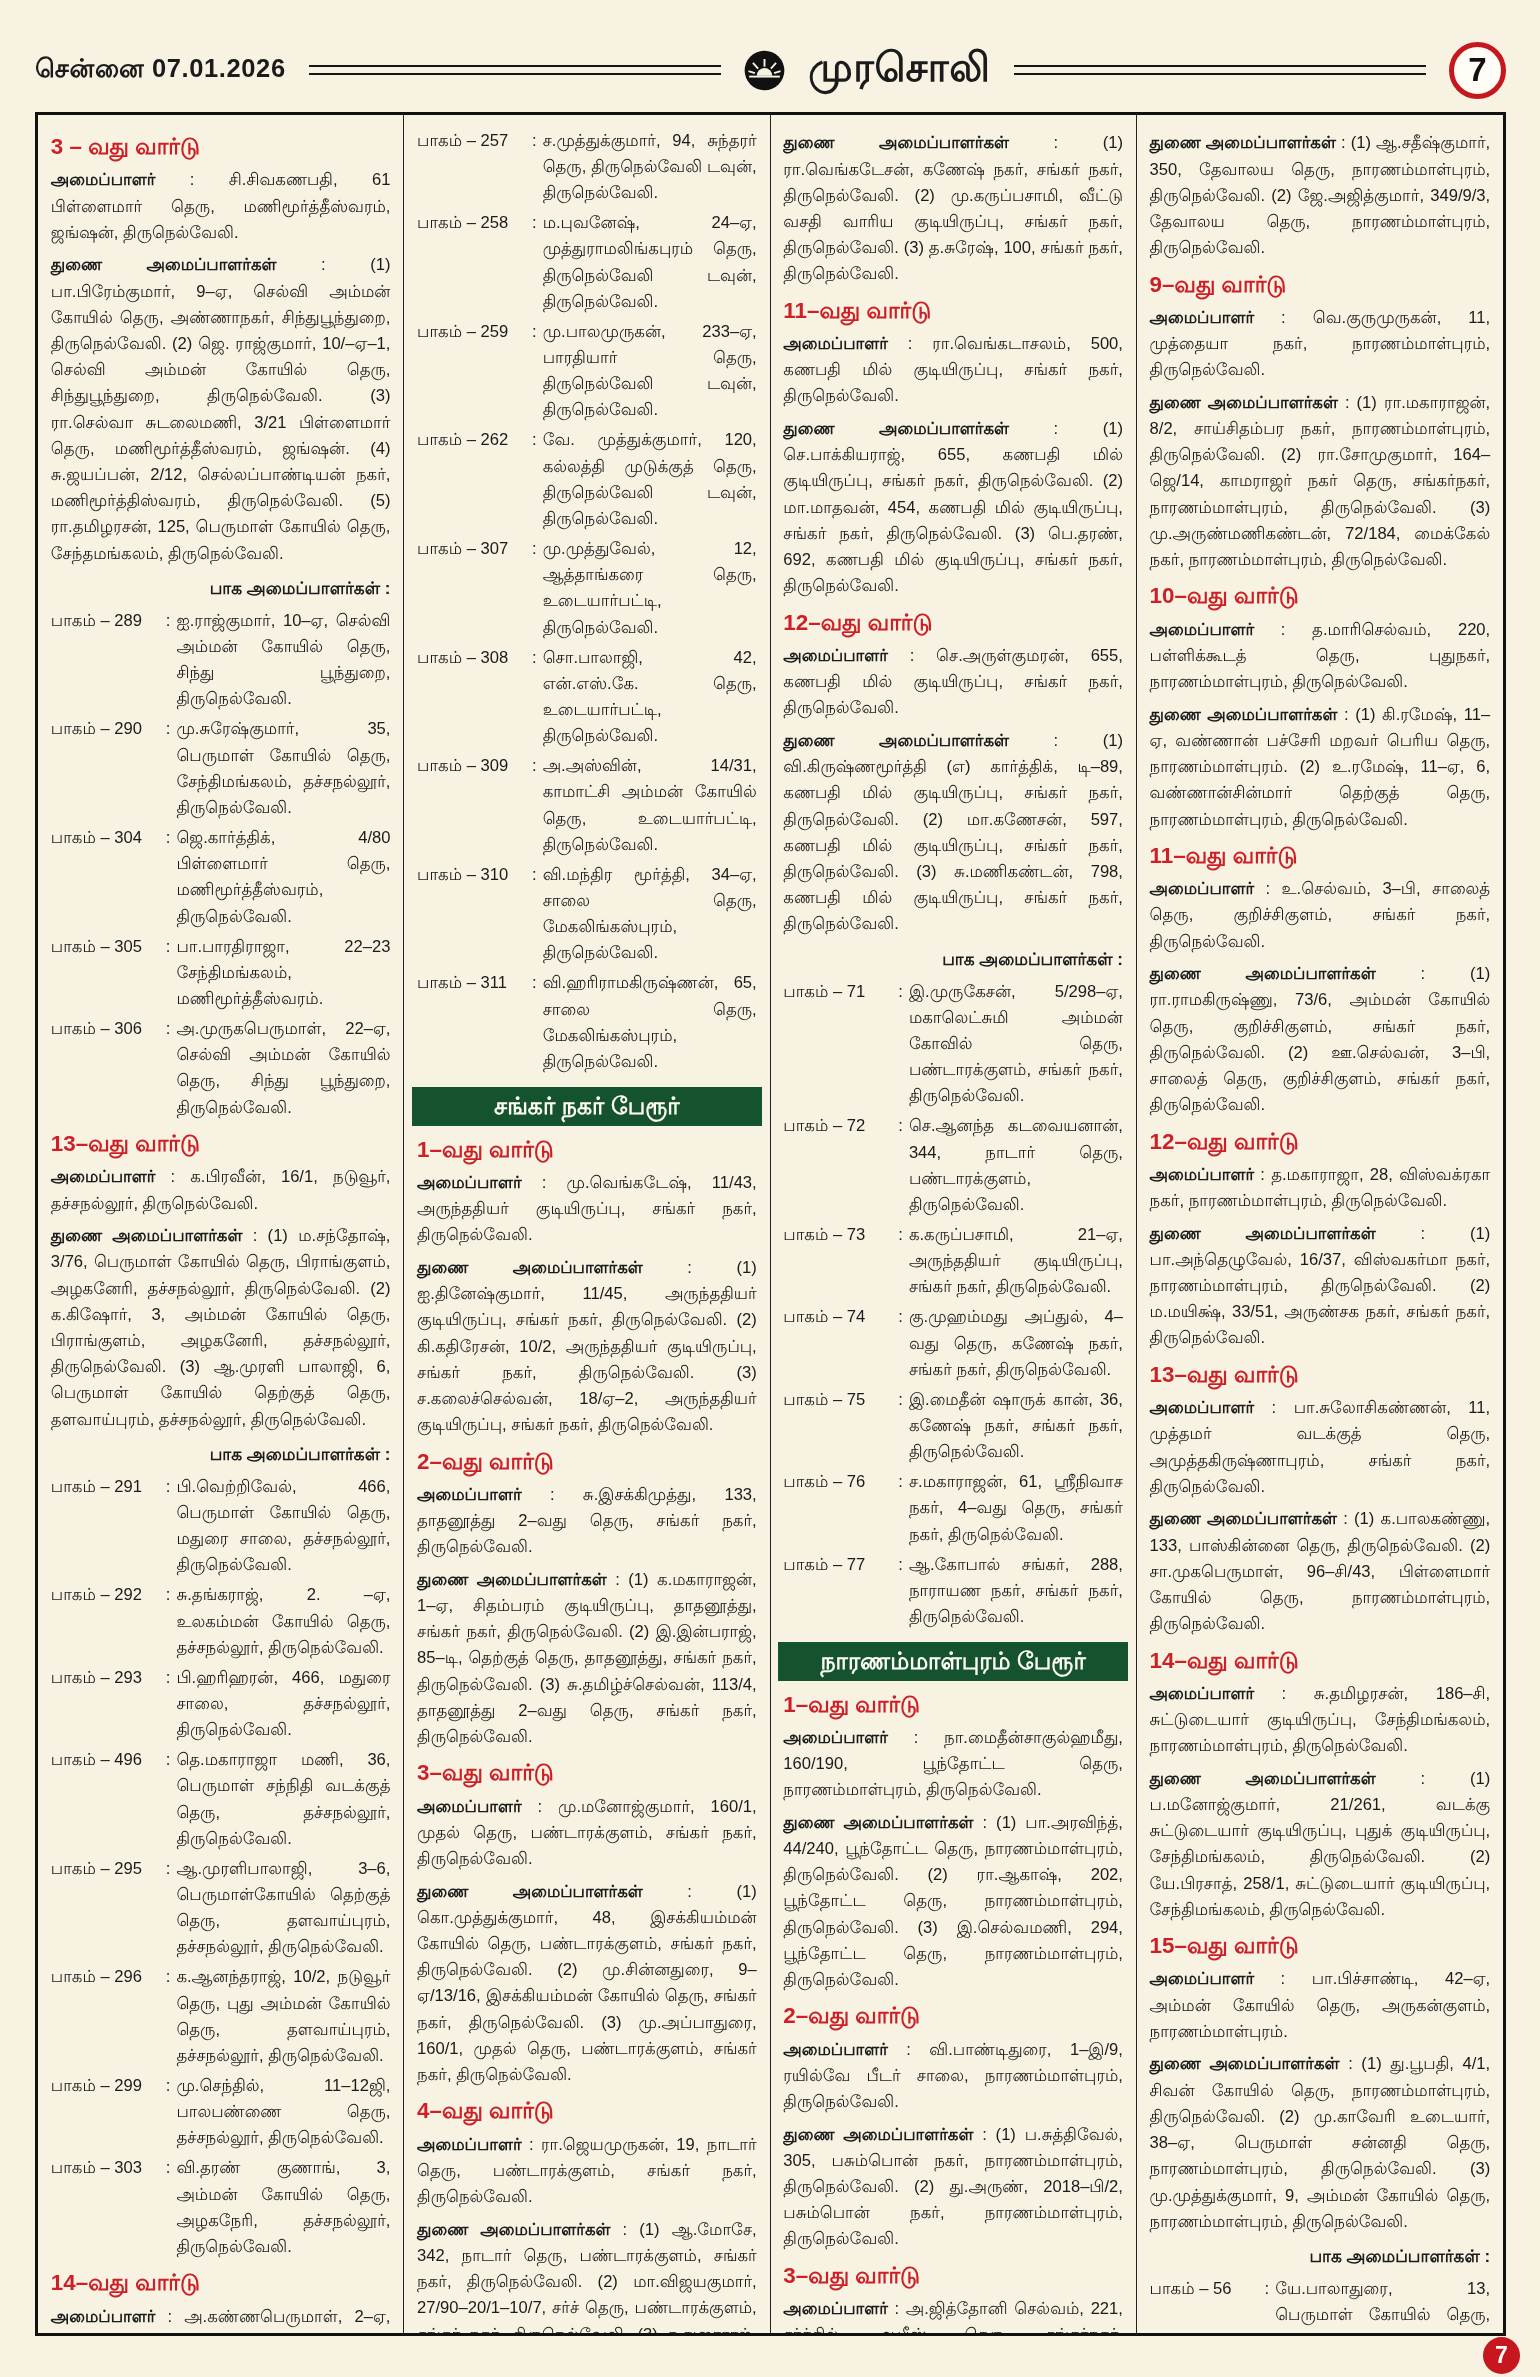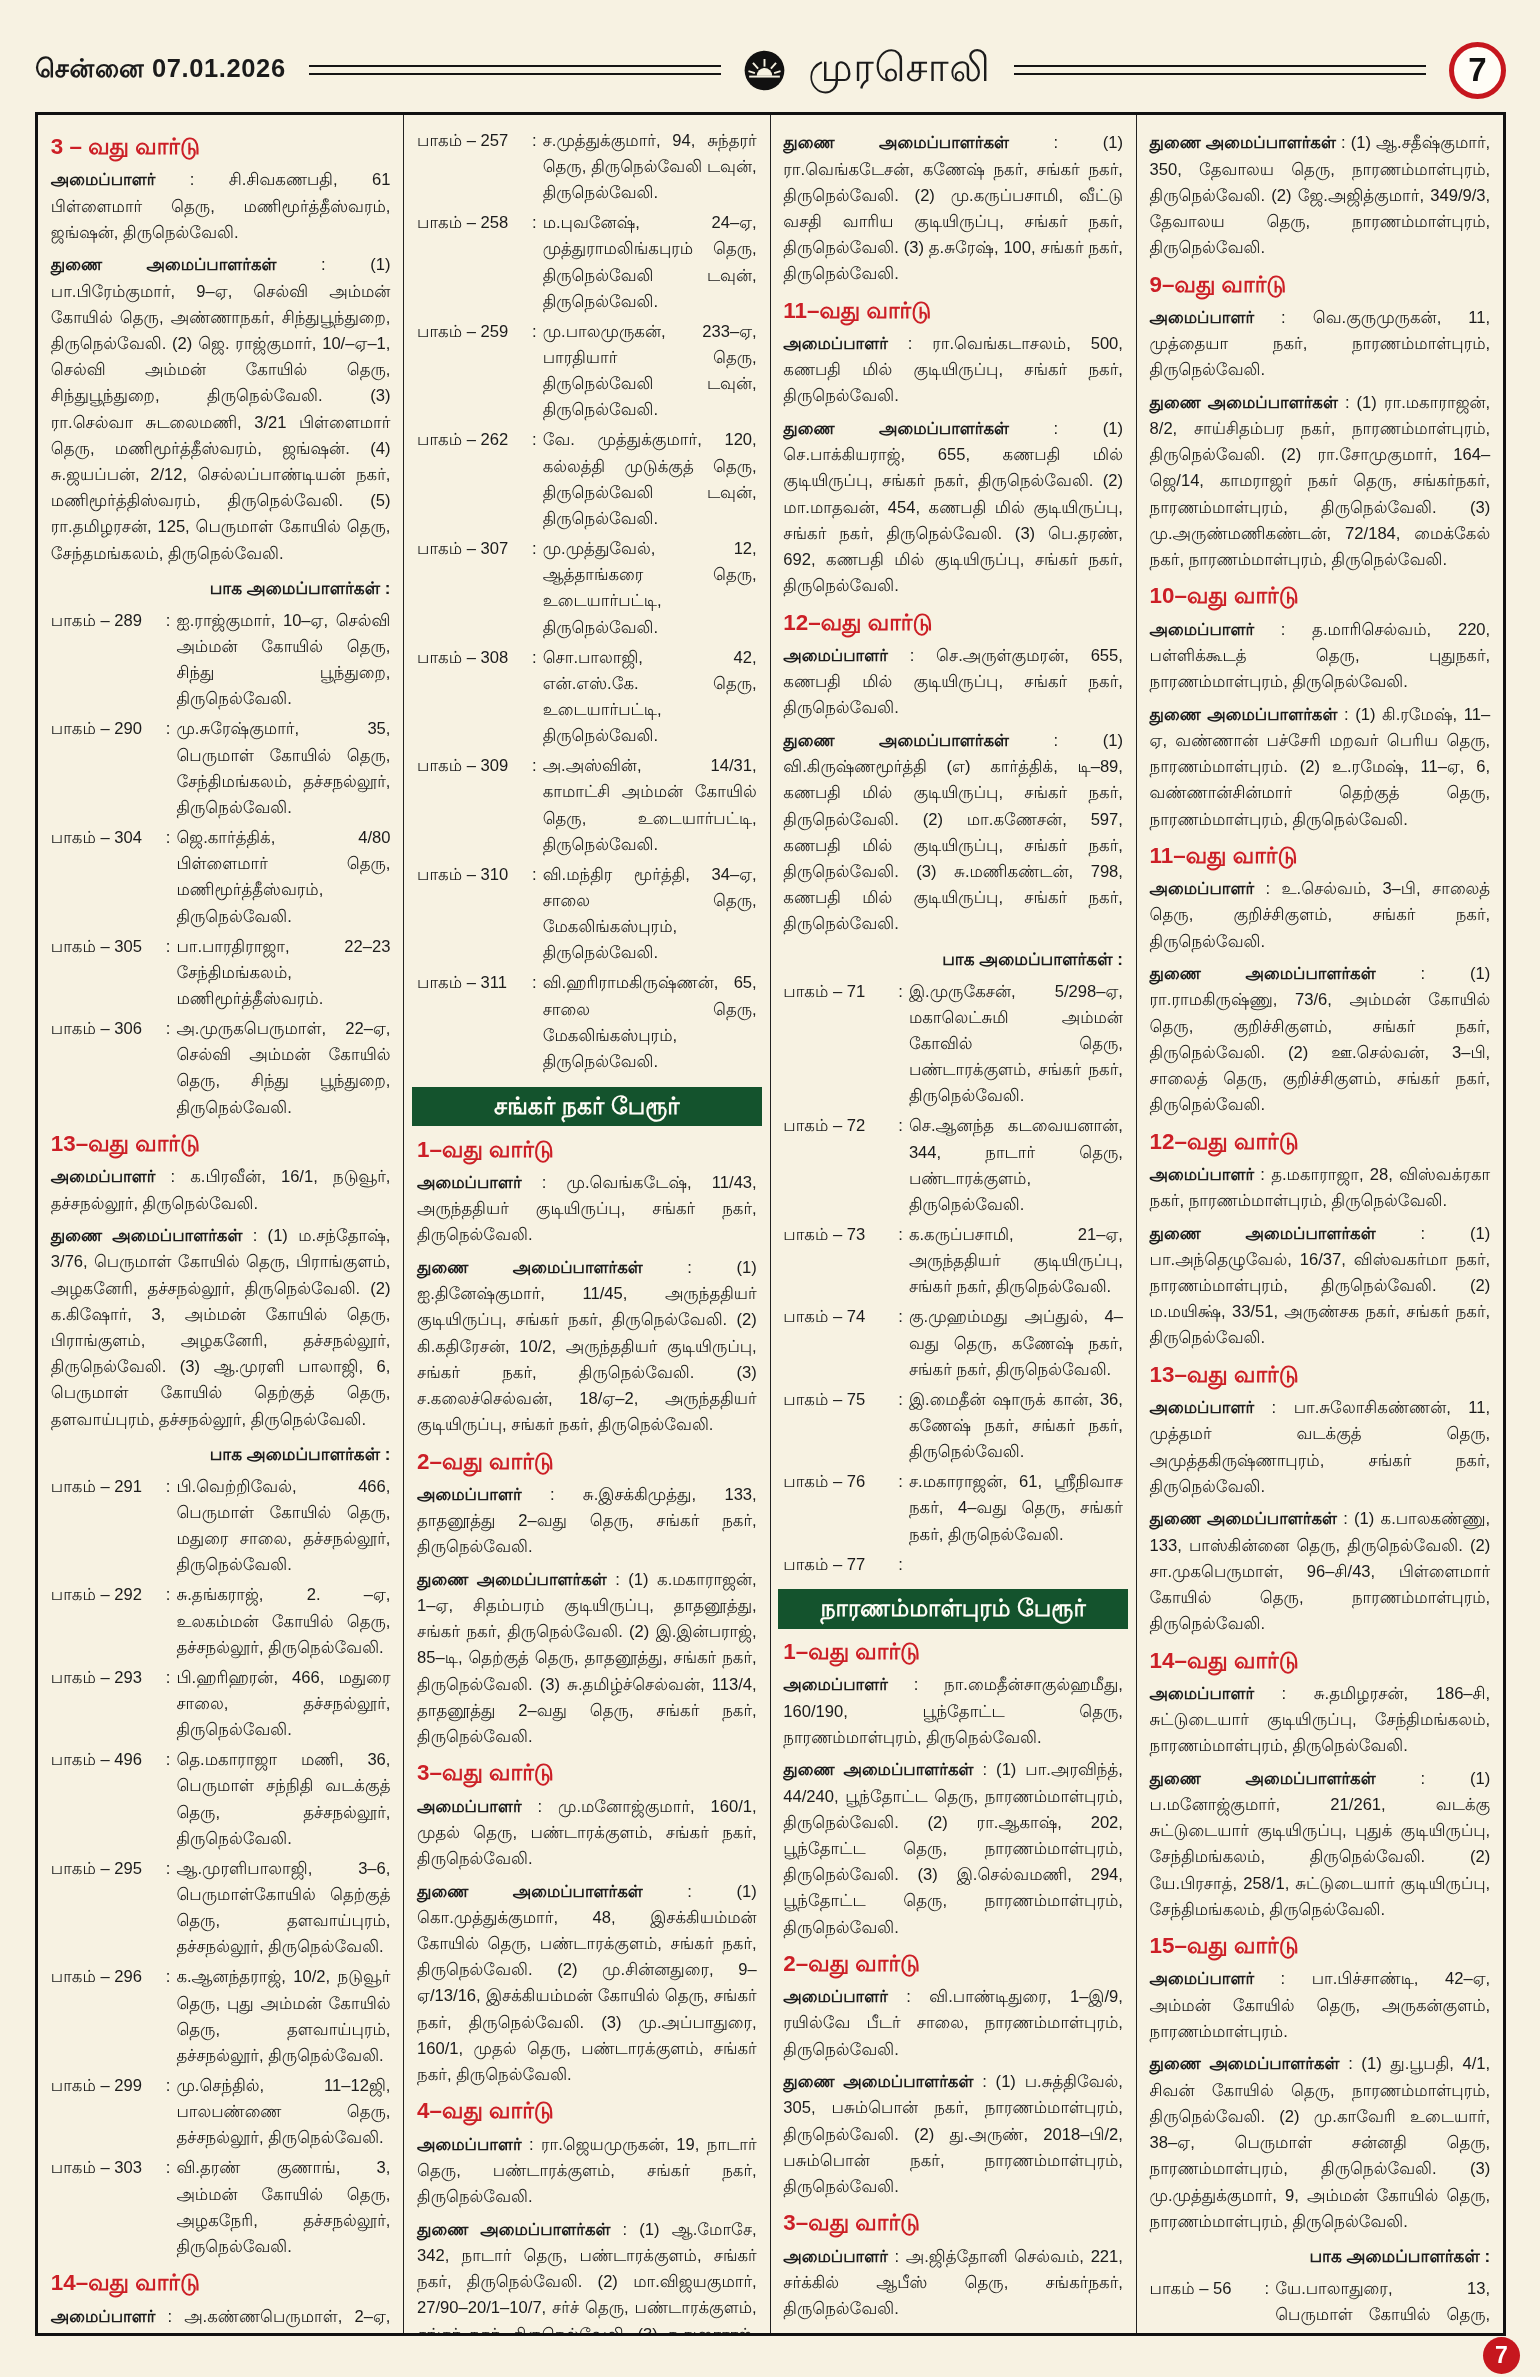--- a/index.html
+++ b/index.html
@@ -10,21 +10,21 @@
     overflow:hidden;
   }
   
   .masthead-bar{
     position:absolute;left:35px;top:37px;width:1471px;height:66px;
     display:flex;align-items:center;gap:23px;
   }
   .date-place{font-size:25.5px;font-weight:700;letter-spacing:0.6px;white-space:nowrap;}
   .dbl-rule{flex:1 1 auto;height:6.4px;border-top:2.6px solid #151515;border-bottom:2.6px solid #151515;}
   .logo-wrap{flex:0 0 auto;width:41px;height:41px;}
-  .masthead-title{font-size:40px;font-weight:400;white-space:nowrap;letter-spacing:0.6px;}
+  .masthead-title{font-size:40px;font-weight:700;white-space:nowrap;letter-spacing:0.6px;}
   .page-circle{
     flex:0 0 auto;width:47px;height:47px;border:5.1px solid #c6171e;border-radius:50%;
     background:#fffdf6;display:flex;align-items:center;justify-content:center;
     font-size:33px;font-weight:700;color:#111;
   }
   
   .content-box{
     position:absolute;left:35px;top:112px;width:1471px;height:2224px;
     border:3.2px solid #111;box-sizing:border-box;
     display:grid;grid-template-columns:1fr 1fr 1fr 1fr;
@@ -255,20 +255,21 @@
         <span class="ptext">இ.மைதீன் ஷாருக் கான், 36, கணேஷ் நகர், சங்கர் நகர், திருநெல்வேலி.</span>
       </div>
       <div class="part">
         <span class="pno">பாகம் – 76</span>
         <span class="pcolon">:</span>
         <span class="ptext">ச.மகாராஜன், 61, ஸ்ரீநிவாச நகர், 4–வது தெரு, சங்கர் நகர், திருநெல்வேலி.</span>
       </div>
       <div class="part">
         <span class="pno">பாகம் – 77</span>
         <span class="pcolon">:</span>
+        <span class="ptext">ஆ.கோபால் சங்கர், 288, நாராயண நகர், சங்கர் நகர், திருநெல்வேலி.</span>
       </div>
       <div class="section-banner">நாரணம்மாள்புரம் பேரூர்</div>
       <div class="ward-heading">1–வது வார்டு</div>
       <p class="para"><span class="plabel">அமைப்பாளர் </span><span class="ptext-inline">: நா.மைதீன்சாகுல்ஹமீது, 160/190, பூந்தோட்ட தெரு, நாரணம்மாள்புரம், திருநெல்வேலி.</span></p>
       <p class="para"><span class="plabel">துணை அமைப்பாளர்கள் </span><span class="ptext-inline">: (1) பா.அரவிந்த், 44/240, பூந்தோட்ட தெரு, நாரணம்மாள்புரம், திருநெல்வேலி. (2) ரா.ஆகாஷ், 202, பூந்தோட்ட தெரு, நாரணம்மாள்புரம், திருநெல்வேலி. (3) இ.செல்வமணி, 294, பூந்தோட்ட தெரு, நாரணம்மாள்புரம், திருநெல்வேலி.</span></p>
       <div class="ward-heading">2–வது வார்டு</div>
       <p class="para"><span class="plabel">அமைப்பாளர் </span><span class="ptext-inline">: வி.பாண்டிதுரை, 1–இ/9, ரயில்வே பீடர் சாலை, நாரணம்மாள்புரம், திருநெல்வேலி.</span></p>
       <p class="para"><span class="plabel">துணை அமைப்பாளர்கள் </span><span class="ptext-inline">: (1) ப.சுத்திவேல், 305, பசும்பொன் நகர், நாரணம்மாள்புரம், திருநெல்வேலி. (2) து.அருண், 2018–பி/2, பசும்பொன் நகர், நாரணம்மாள்புரம், திருநெல்வேலி.</span></p>
       <div class="ward-heading">3–வது வார்டு</div>
       <p class="para"><span class="plabel">அமைப்பாளர் </span><span class="ptext-inline">: அ.ஜித்தோனி செல்வம், 221, சர்க்கில் ஆபீஸ் தெரு, சங்கர்நகர், திருநெல்வேலி.</span></p>

